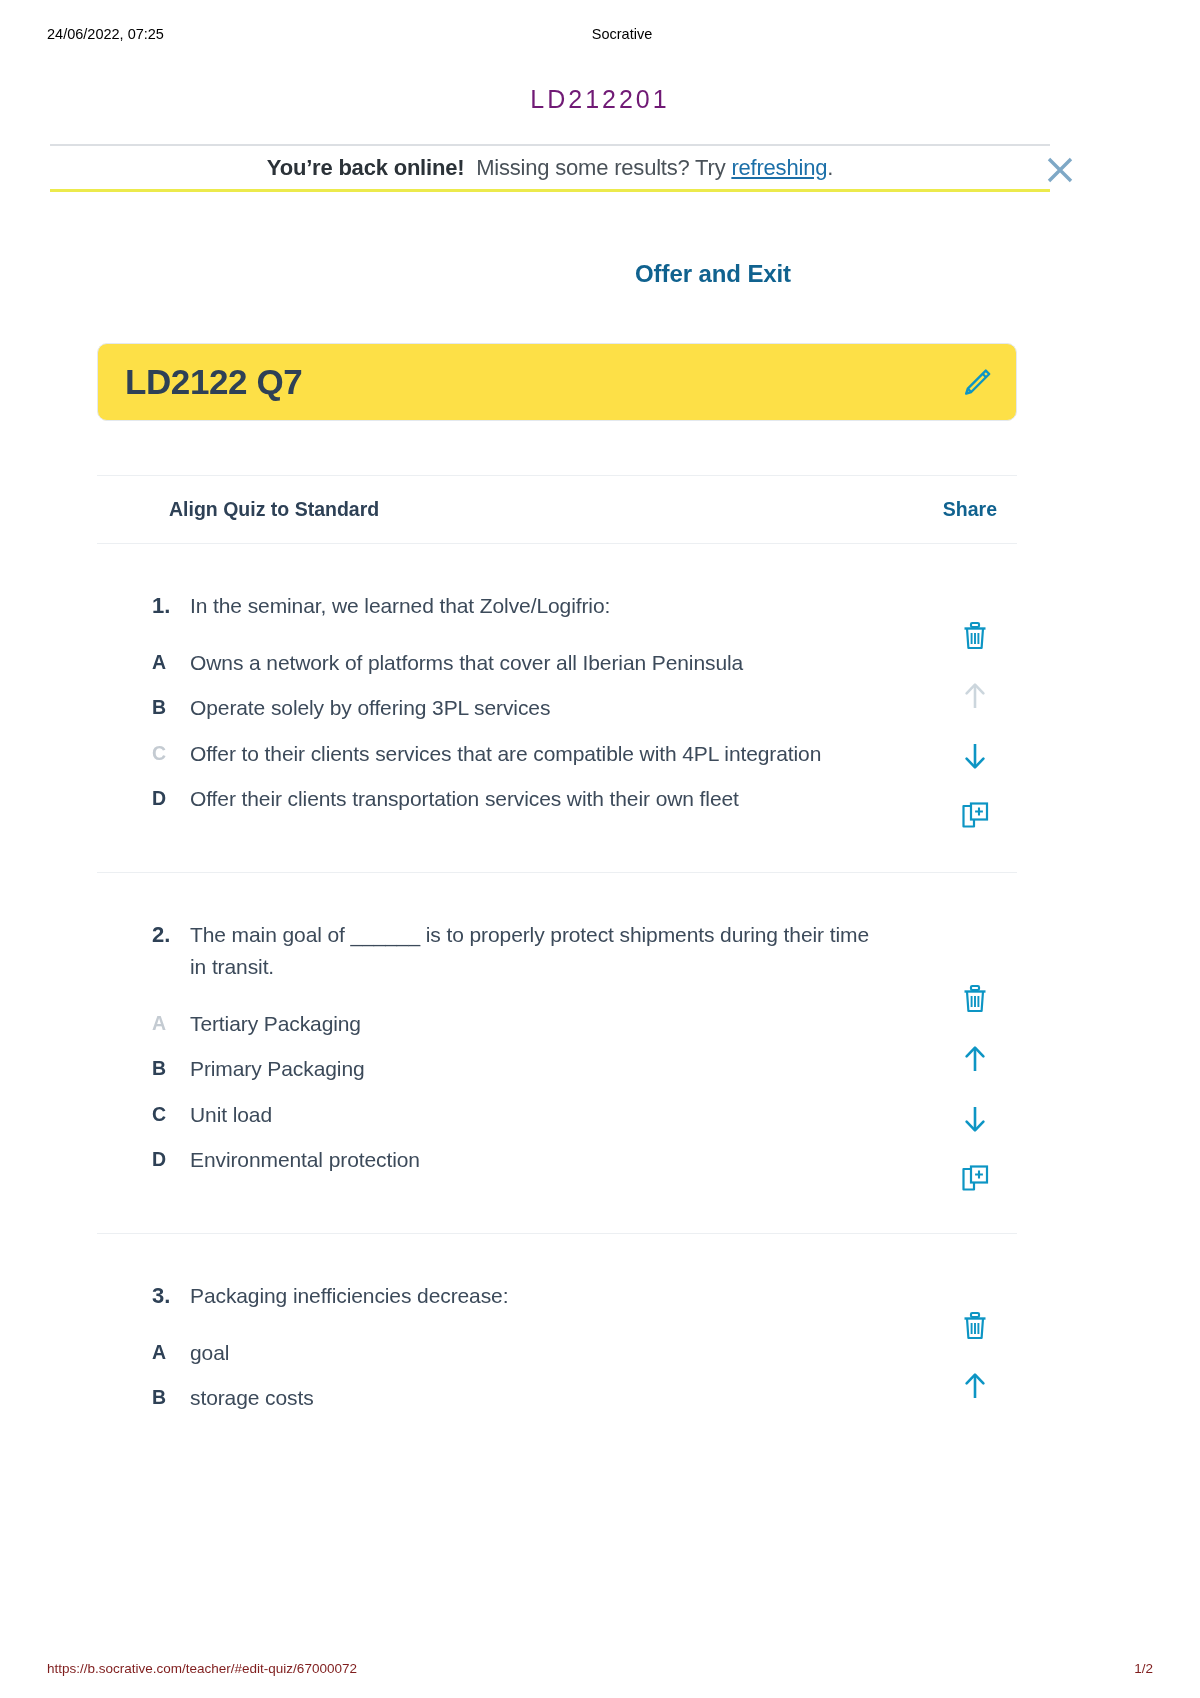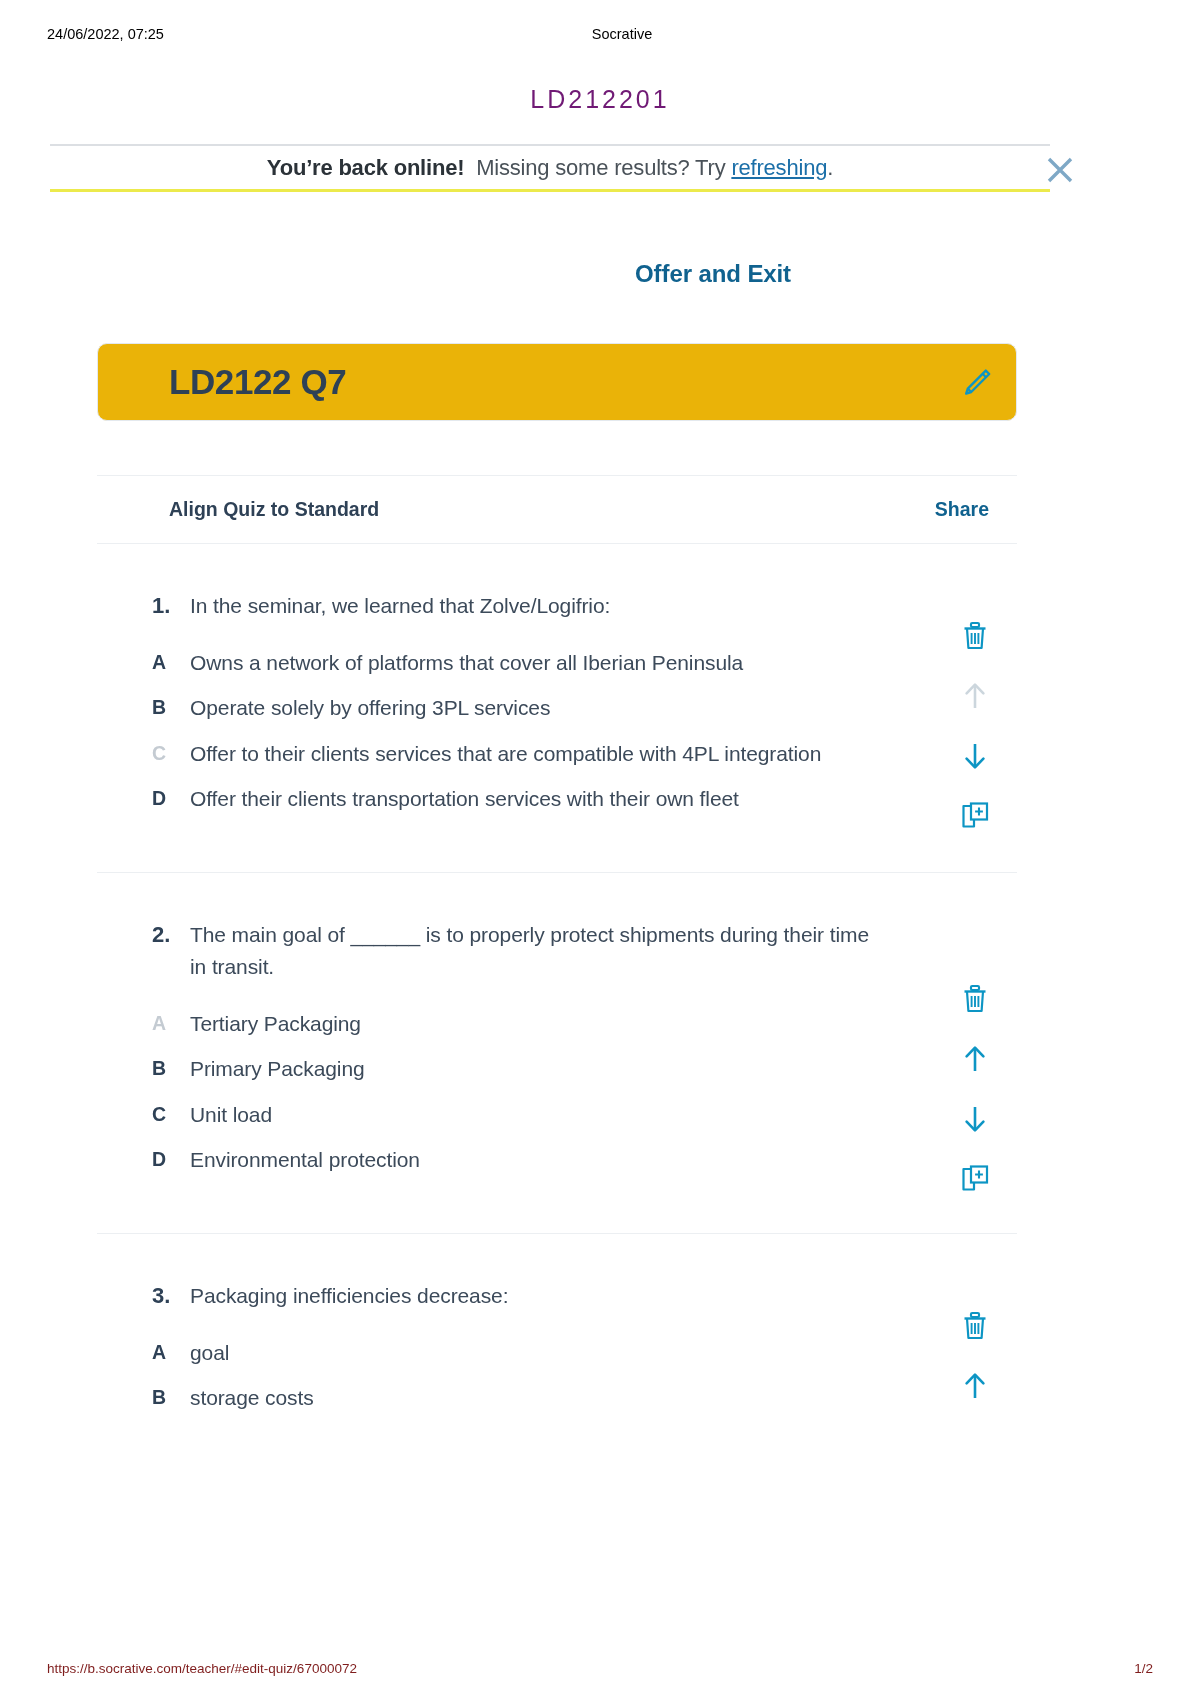--- a/index.html
+++ b/index.html
@@ -129,24 +129,23 @@
 
   
   .title-box {
     position: absolute;
     top: 343px;
     left: 97px;
     width: 920px;
     height: 78px;
     border: 1.6px solid #e4e9ee;
     border-radius: 10px;
-    background: #eab308;
+    background: #fde047;
     display: flex;
     align-items: center;
-    padding-left: 44px;
   }
   .title-text {
     margin-left: 27px;
     font-size: 35px;
     font-weight: bold;
     color: #2e4156;
     letter-spacing: -0.4px;
   }
   .title-edit {
     position: absolute;
@@ -174,21 +173,21 @@
   }
   .align-standard {
     margin-left: 72px;
     font-size: 19.5px;
     font-weight: bold;
     color: #2e4156;
     cursor: pointer;
   }
   .share-link {
     position: absolute;
-    right: 28px;
+    right: 20px;
     font-size: 19.5px;
     font-weight: bold;
     color: #10628f;
     cursor: pointer;
   }
 
   
   .question {
     position: relative;
     border-bottom: 1.6px solid #eceff2;

